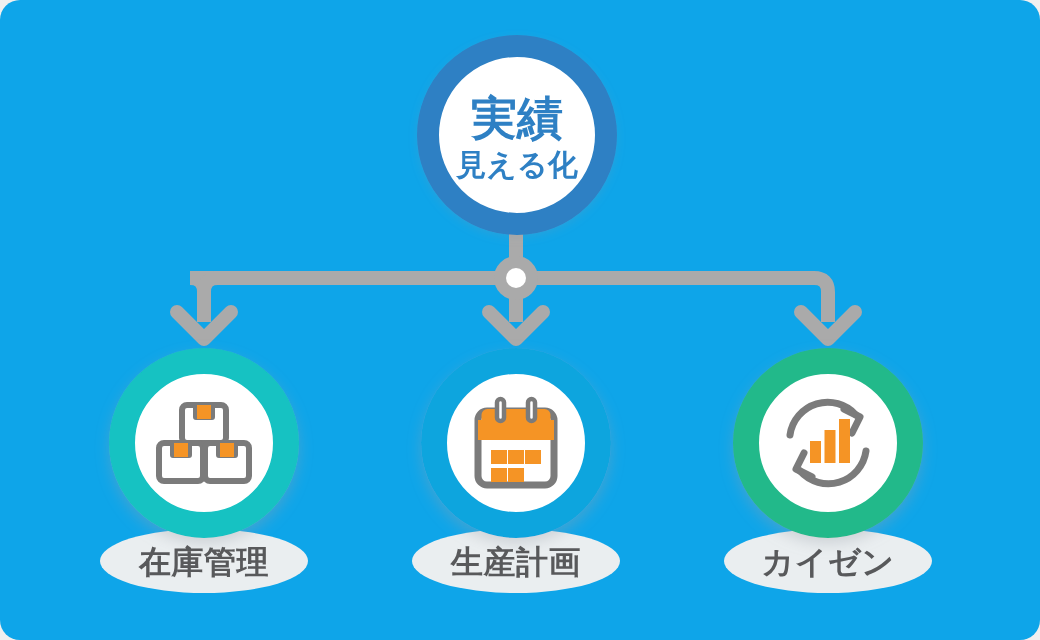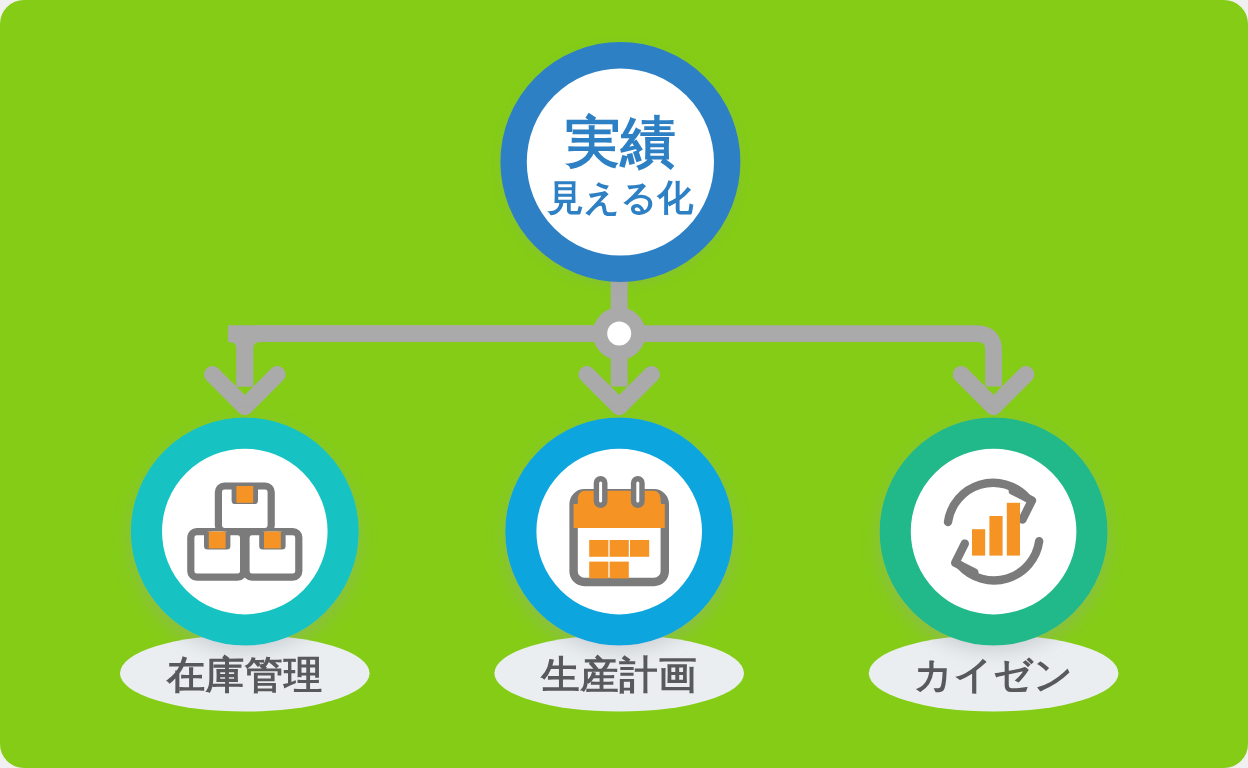--- a/index.html
+++ b/index.html
@@ -10,21 +10,21 @@
   body {
     width: 1040px;
     height: 640px;
     overflow: hidden;
     font-family: "DejaVu Sans", "Liberation Sans", sans-serif;
   }
   #canvas {
     position: relative;
     width: 1040px;
     height: 640px;
-    background: #84cc16;
+    background: #0ea5e9;
     border-radius: 20px;
     overflow: hidden;
   }
   #diagram-svg {
     position: absolute;
     left: 0;
     top: 0;
     width: 1040px;
     height: 640px;
     display: block;

